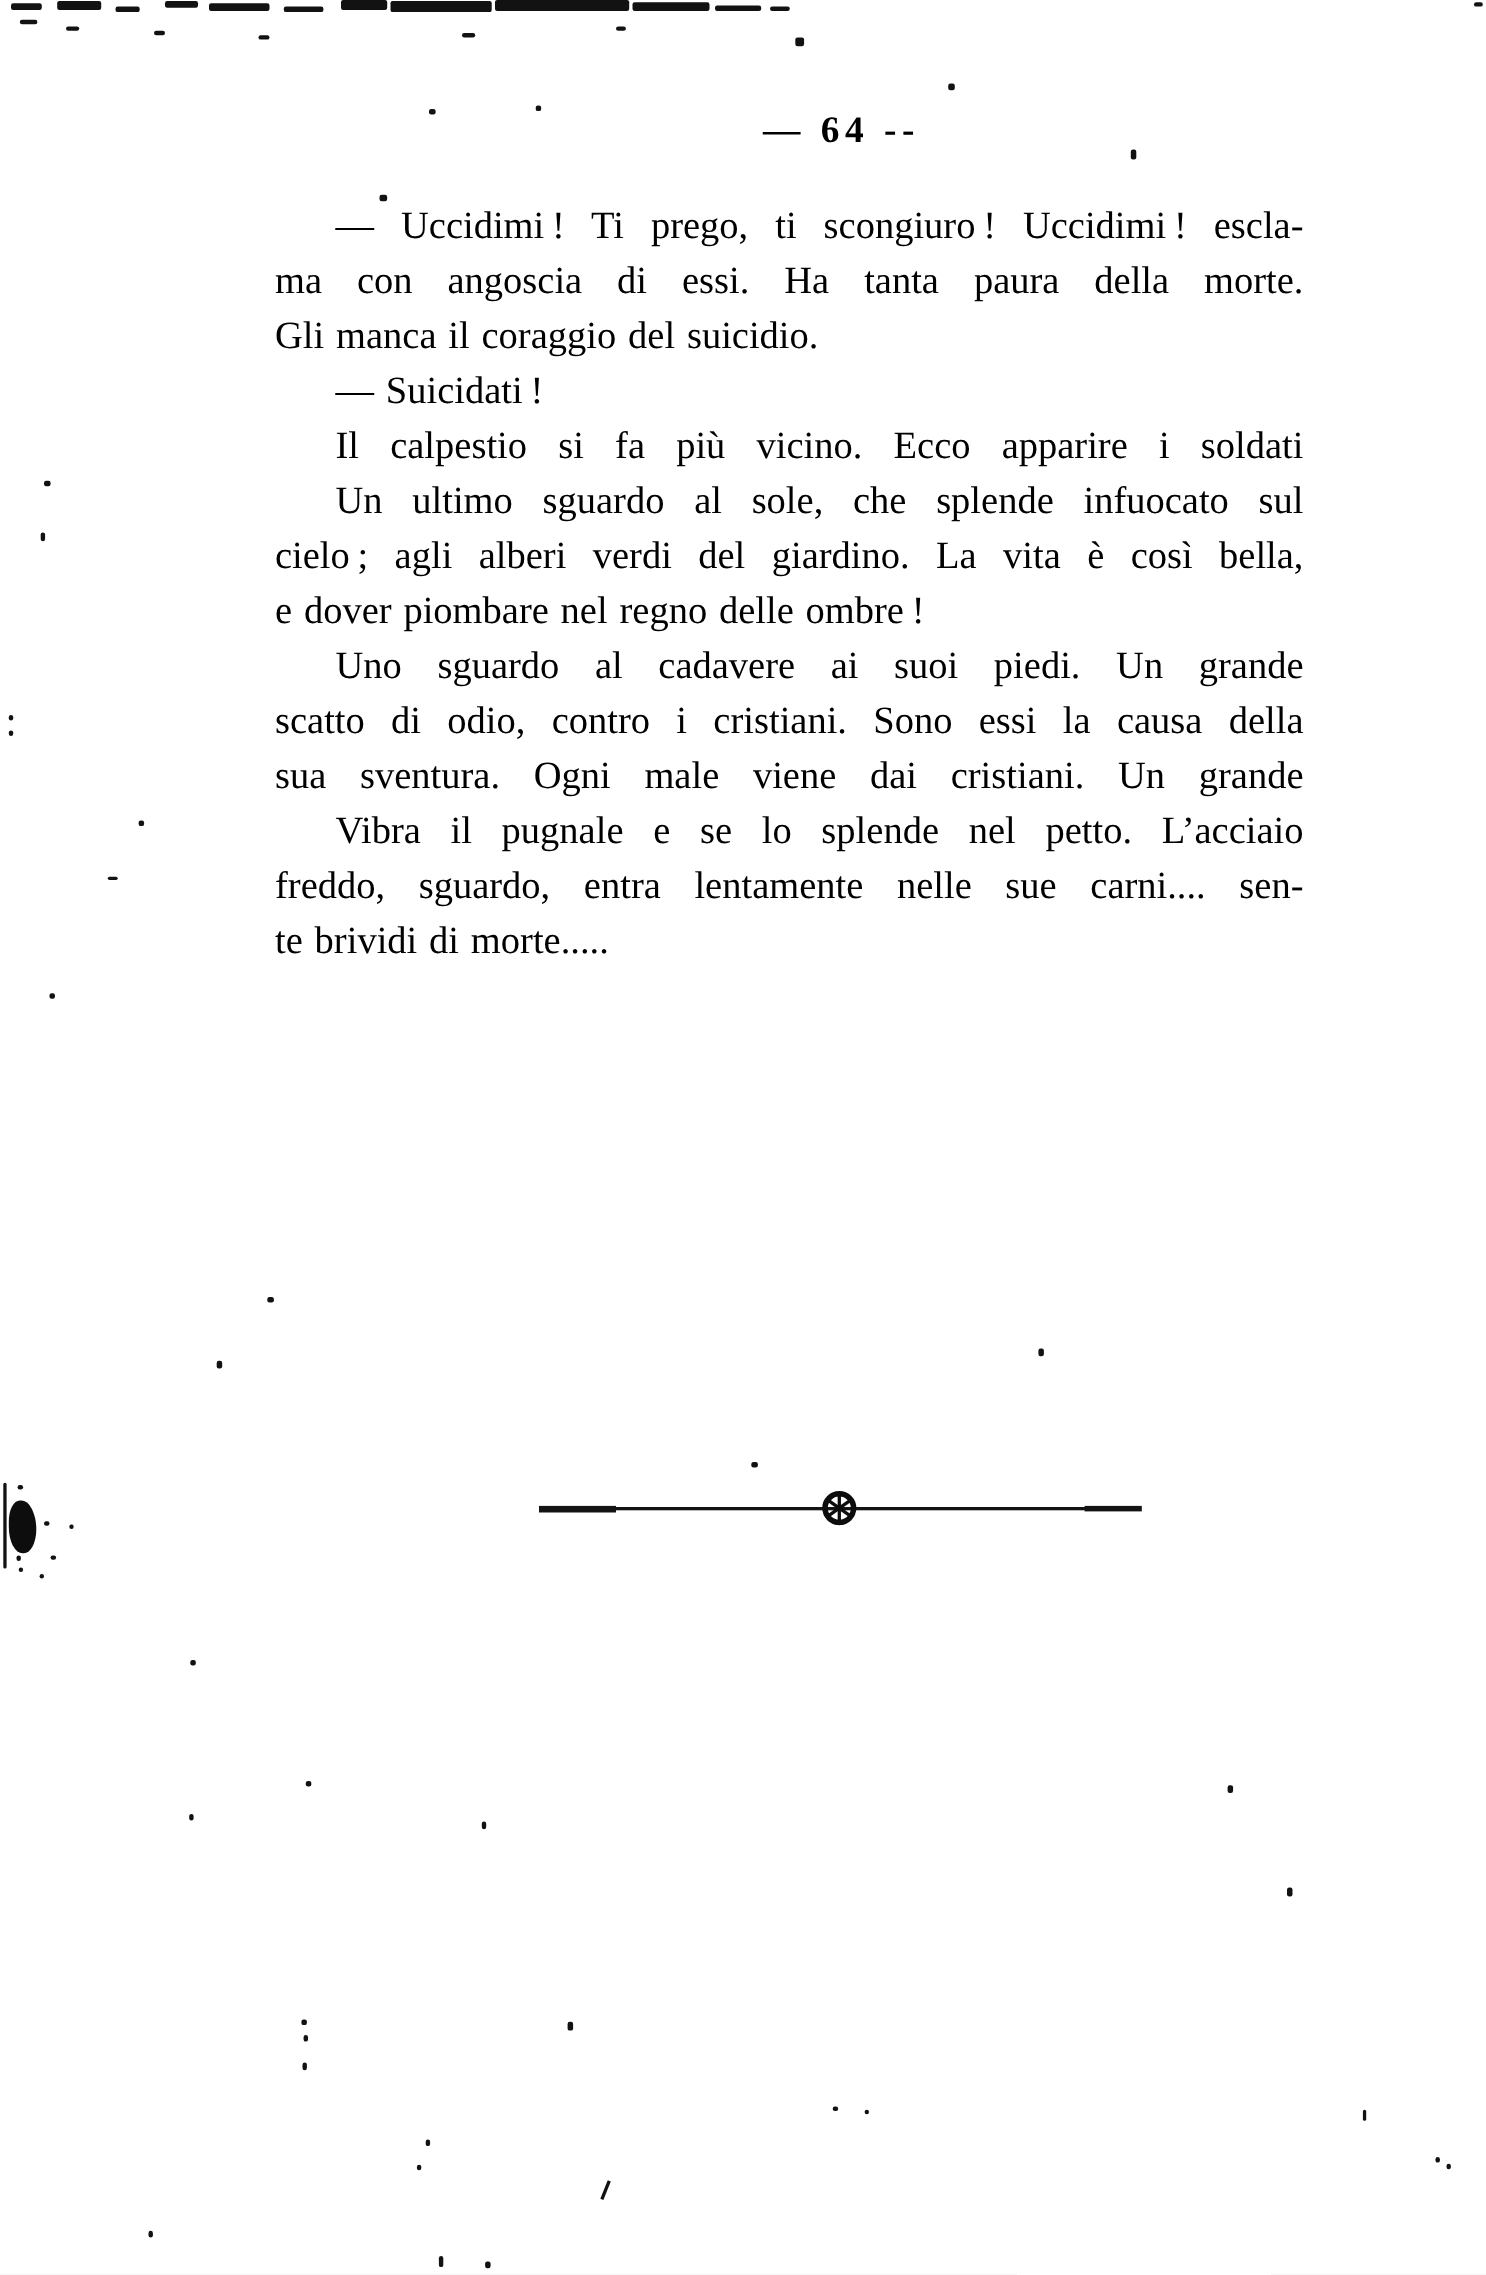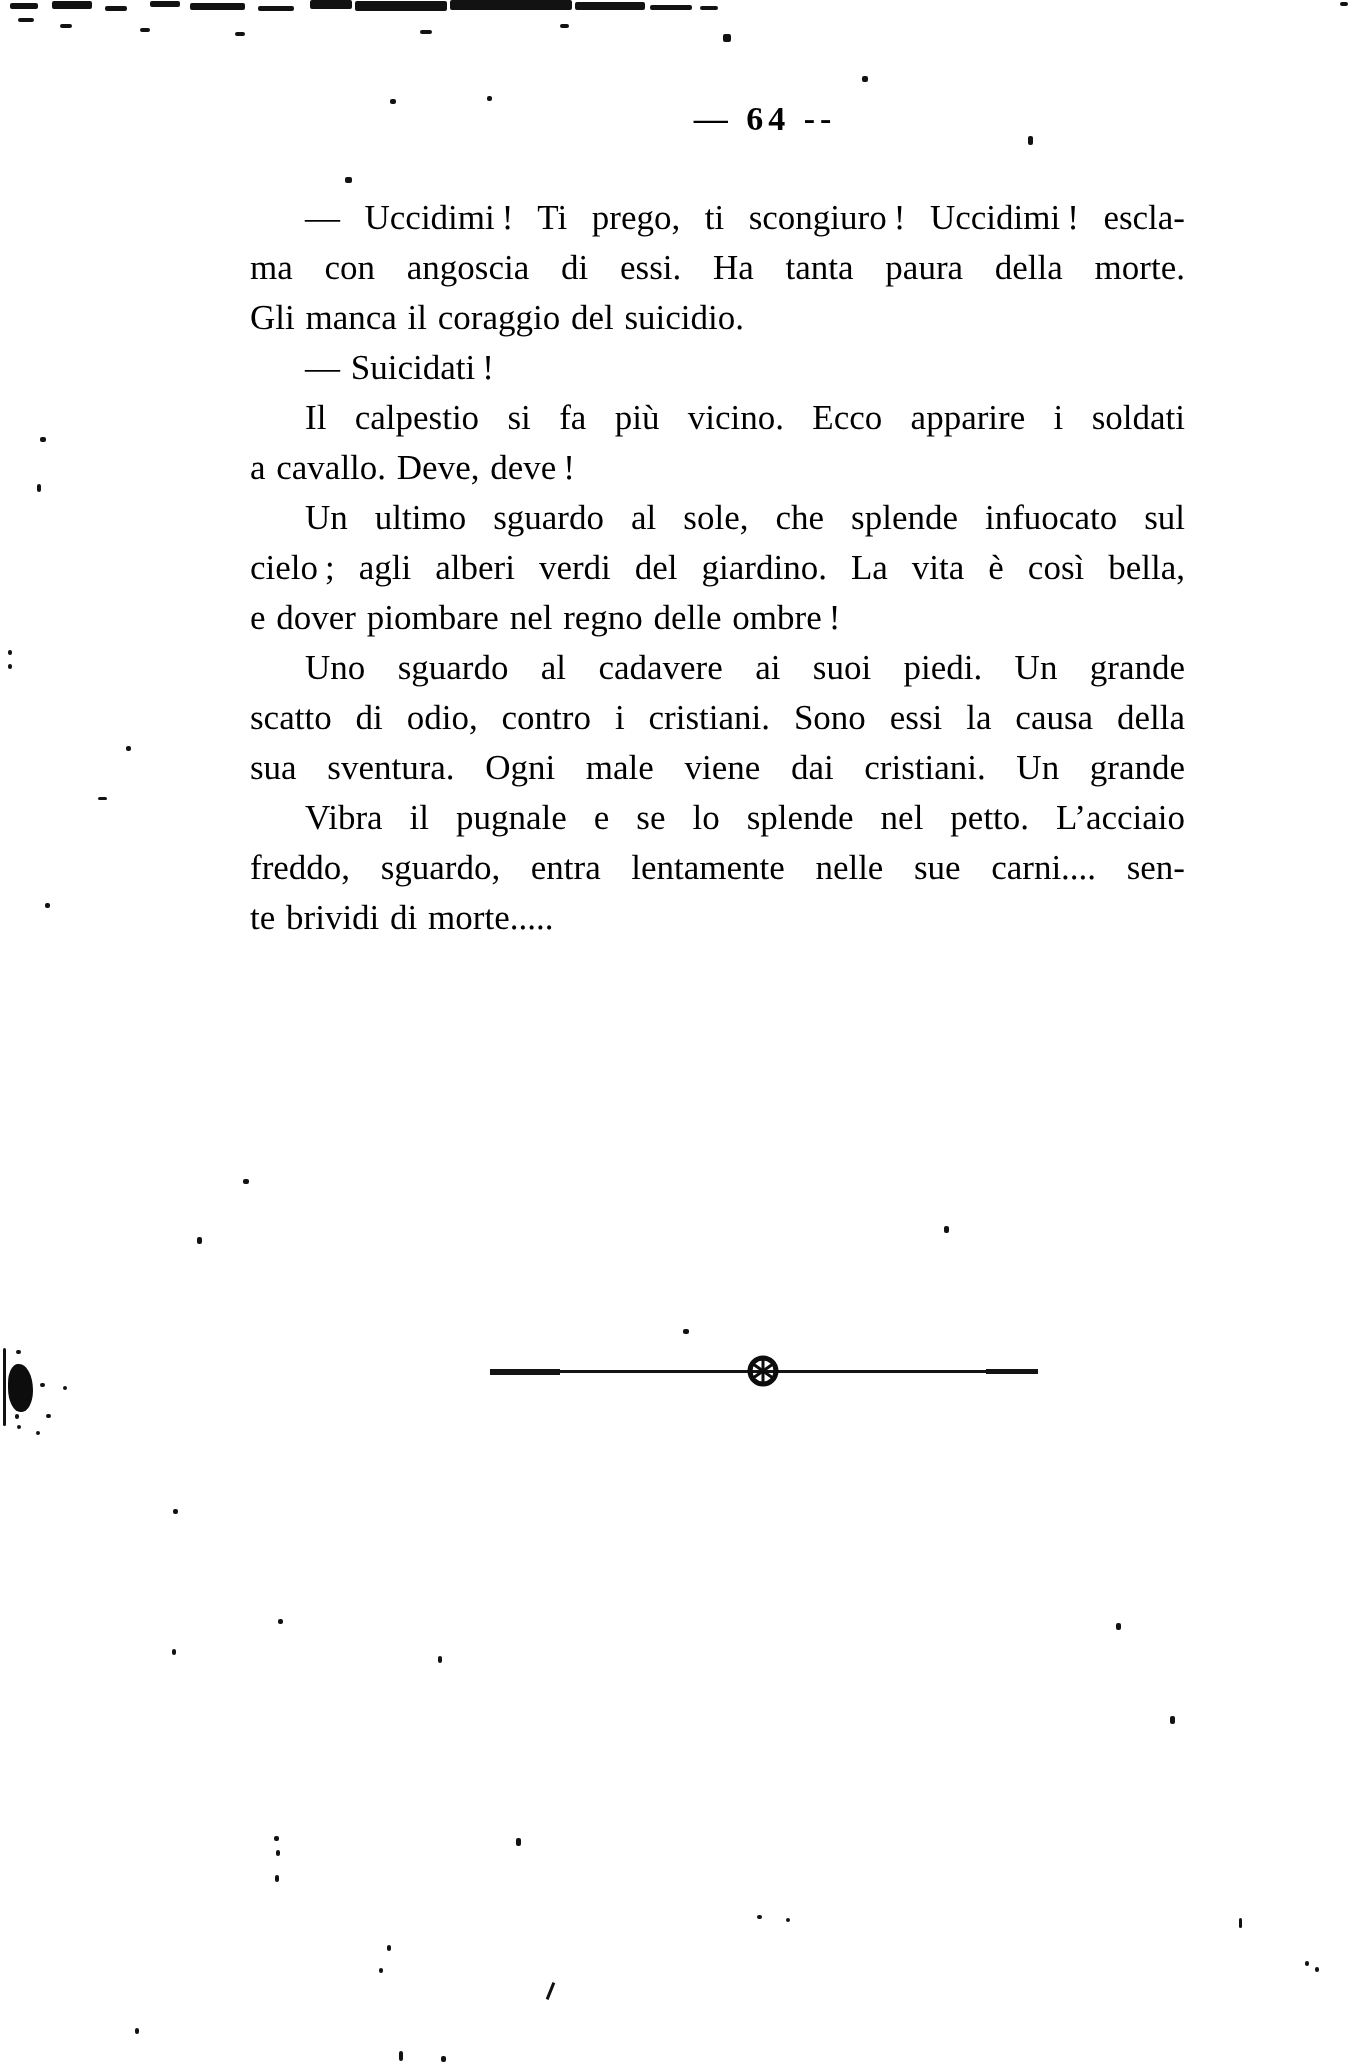--- a/index.html
+++ b/index.html
@@ -15,21 +15,21 @@
     position:absolute;
     top:100px;left:640px;width:250px;
     text-align:center;
     font-size:34px;
     font-weight:700;
     letter-spacing:5px;
     white-space:nowrap;
   }
   .text-block{
     position:absolute;
-    left:250px;top:193px;width:935px;
+    left:250px;top:180px;width:935px;
     font-size:35px;
     line-height:50px;
     word-spacing:2px;
     text-rendering:geometricPrecision;
   }
   .line{height:50px;white-space:normal;}
   .line.justify{text-align:justify;text-align-last:justify;}
   .line.indent{padding-left:55px;}
   .divider-line{
     position:absolute;
@@ -55,21 +55,20 @@
 <div class="sheet">
 
   <div class="page-number">— 64 --</div>
 
   <div class="text-block">
       <div class="line indent justify">— Uccidimi ! Ti prego, ti scongiuro ! Uccidimi ! escla-</div>
       <div class="line justify">ma con angoscia di essi. Ha tanta paura della morte.</div>
       <div class="line">Gli manca il coraggio del suicidio.</div>
       <div class="line indent">— Suicidati !</div>
       <div class="line indent justify">Il calpestio si fa più vicino. Ecco apparire i soldati</div>
-      <div class="line">a cavallo. Deve, deve !</div>
       <div class="line indent justify">Un ultimo sguardo al sole, che splende infuocato sul</div>
       <div class="line justify">cielo ; agli alberi verdi del giardino. La vita è così bella,</div>
       <div class="line">e dover piombare nel regno delle ombre !</div>
       <div class="line indent justify">Uno sguardo al cadavere ai suoi piedi. Un grande</div>
       <div class="line justify">scatto di odio, contro i cristiani. Sono essi la causa della</div>
       <div class="line justify">sua sventura. Ogni male viene dai cristiani. Un grande</div>
       <div class="line indent justify">Vibra il pugnale e se lo splende nel petto. L’acciaio</div>
       <div class="line justify">freddo, sguardo, entra lentamente nelle sue carni.... sen-</div>
       <div class="line">te brividi di morte.....</div>
     </div>

